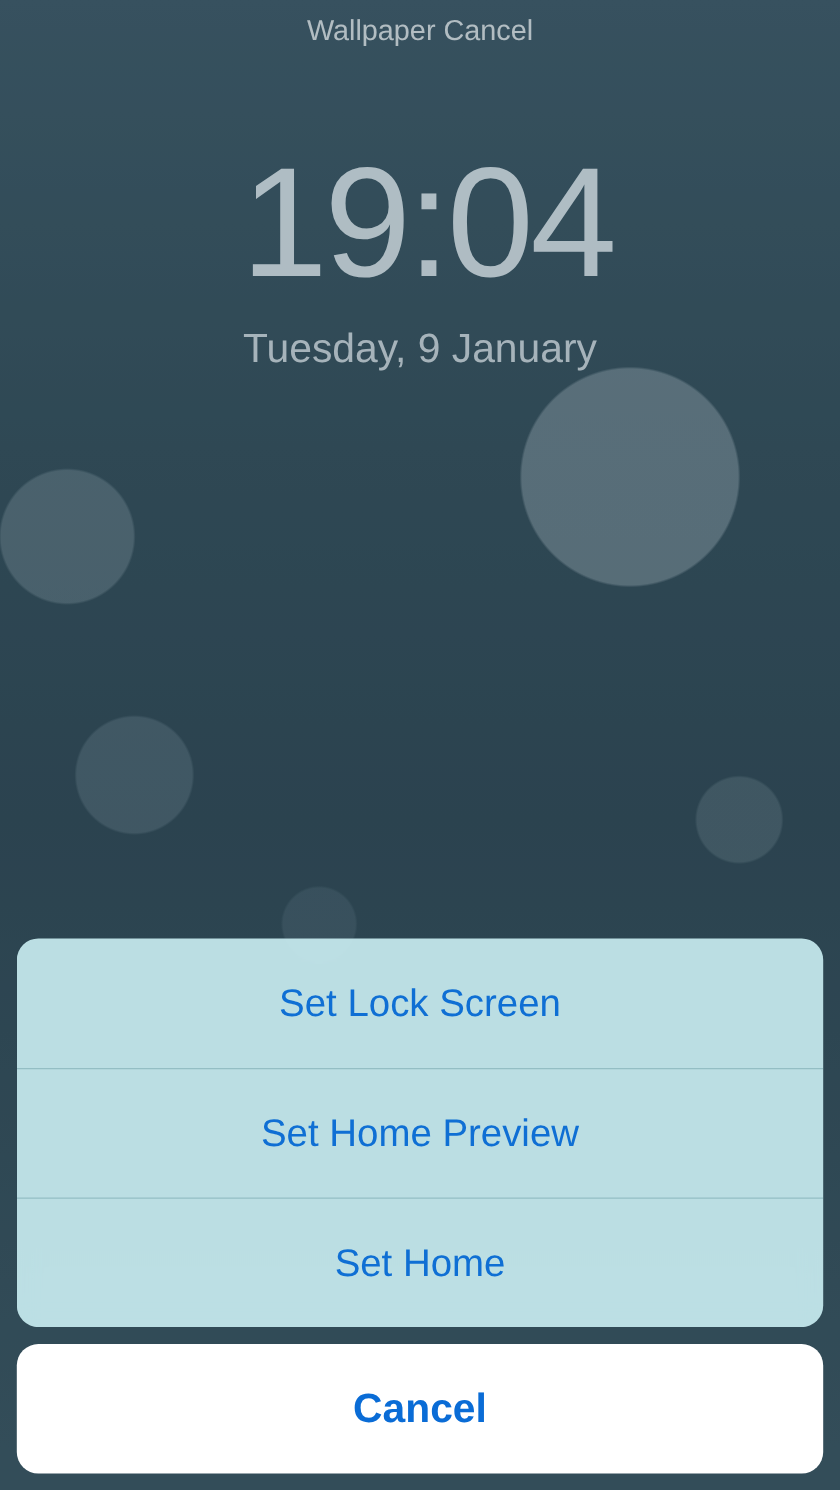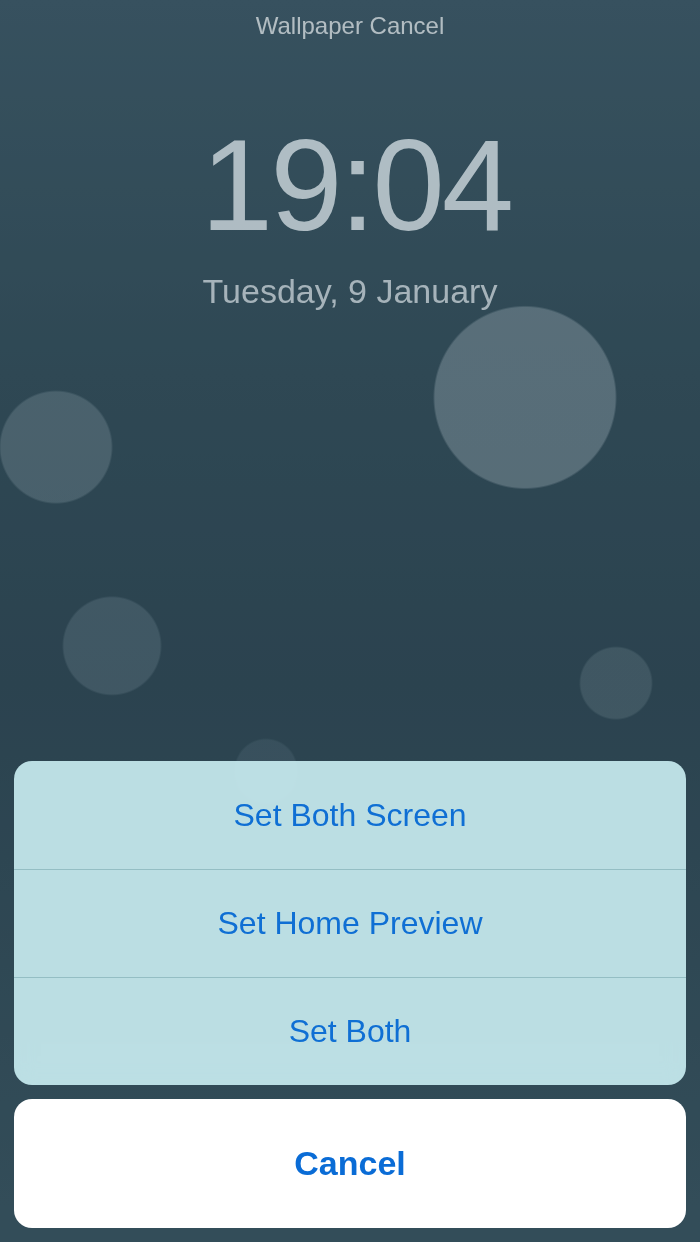--- a/index.html
+++ b/index.html
@@ -91,21 +91,21 @@
     .sheet-option + .sheet-option {
       border-top: 1px solid rgba(100, 150, 160, 0.45);
     }
     .cancel-group {
       margin-top: 14px;
       background: #fff;
       border-radius: 18px;
       overflow: hidden;
     }
     .cancel-button {
-      height: 129px;
+      height: 108px;
       display: flex;
       align-items: center;
       justify-content: center;
       color: #0a6cd6;
       font-size: 34px;
       font-weight: 600;
       cursor: pointer;
       border: none;
       width: 100%;
       background: transparent;
@@ -118,20 +118,20 @@
 <div class="wallpaper"></div>
 <div class="dim-overlay"></div>
 
 <div class="header-title">Wallpaper Cancel</div>
 
 <div class="clock">19:04</div>
 <div class="date">Tuesday, 9 January</div>
 
 <div class="action-sheet">
   <div class="sheet-group">
-    <button class="sheet-option">Set Both Screen</button>
+    <button class="sheet-option">Set Lock Screen</button>
     <button class="sheet-option">Set Home Preview</button>
-    <button class="sheet-option">Set Both</button>
+    <button class="sheet-option">Set Home</button>
   </div>
   <div class="cancel-group">
     <button class="cancel-button">Cancel</button>
   </div>
 </div>
 
 </body></html>

